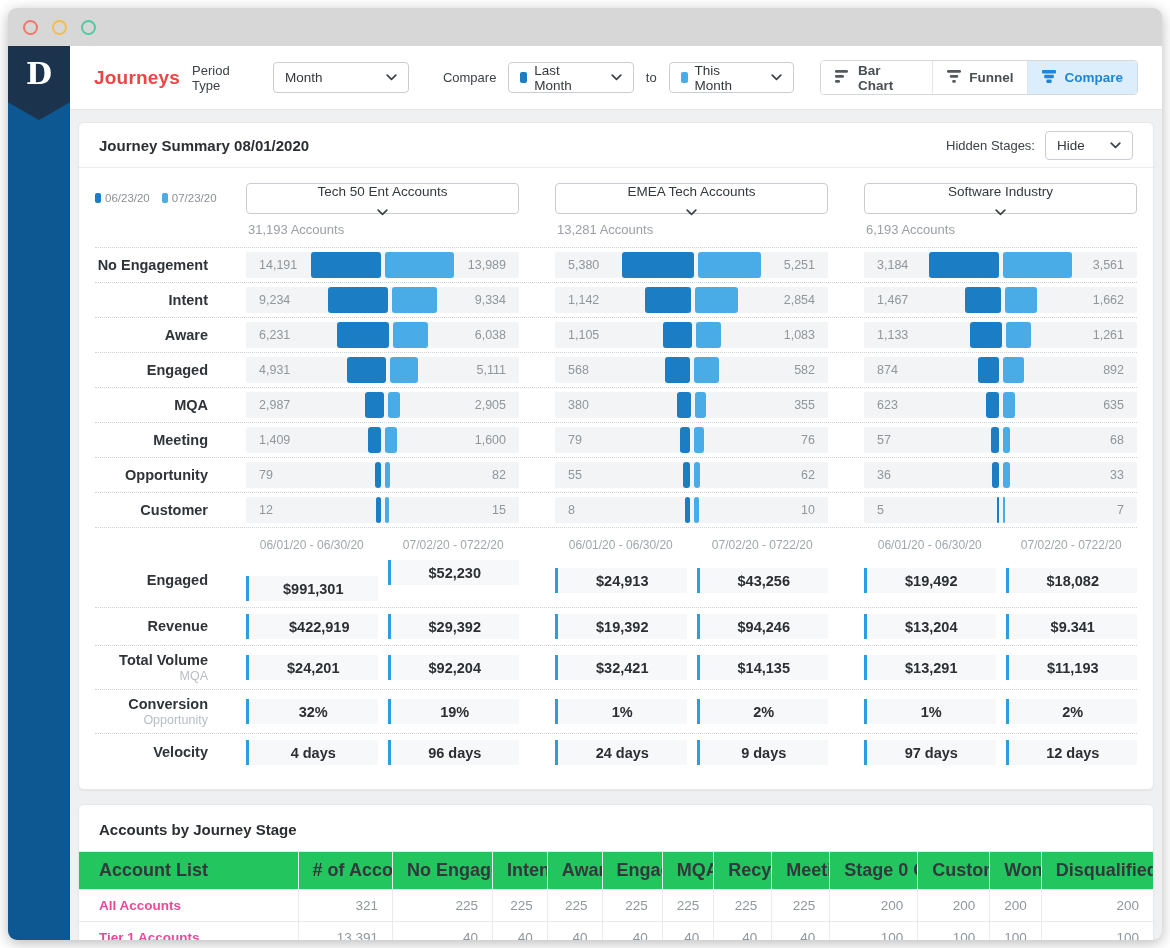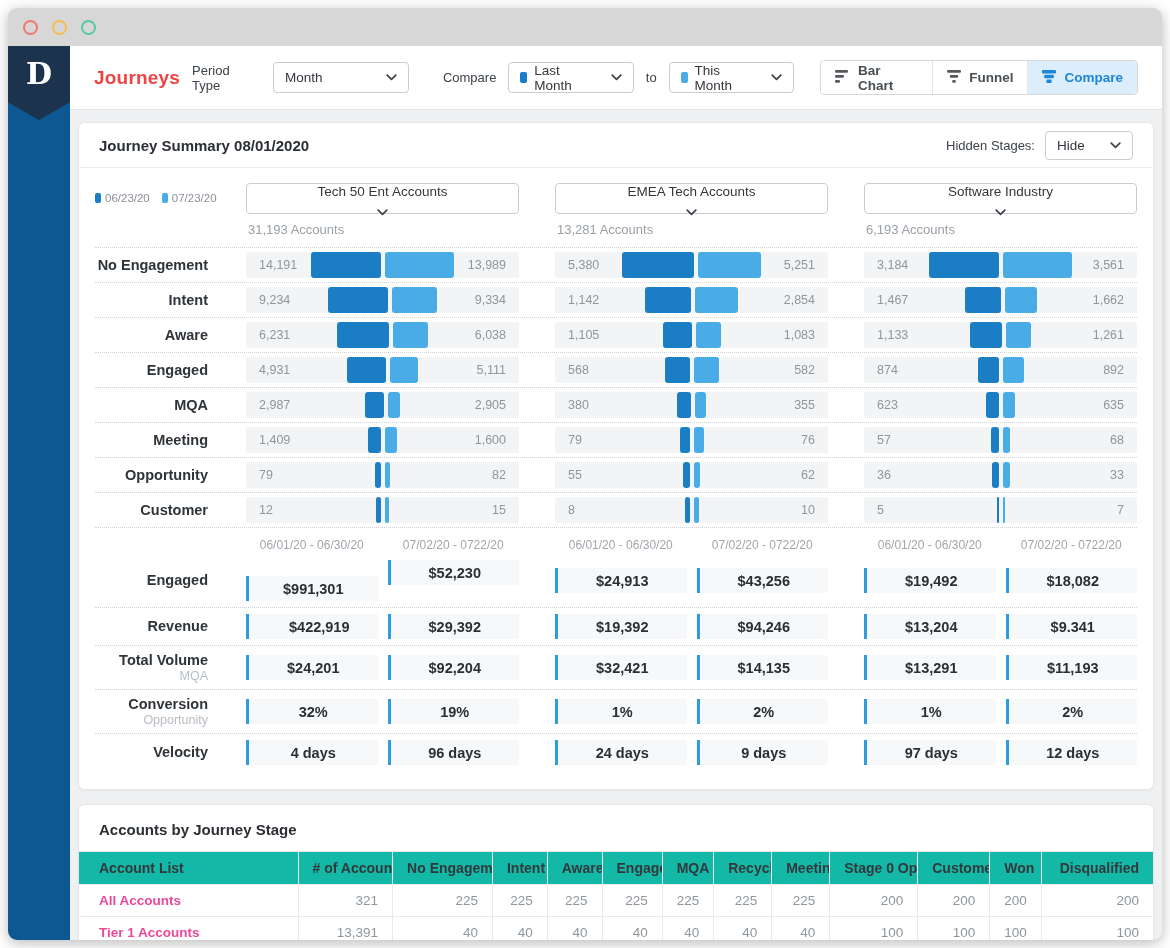--- a/index.html
+++ b/index.html
@@ -76,21 +76,21 @@
   .metric-label .ml-sub { font-size:12.5px; color:#b7bdc3; }
   .metric-cells { display:grid; grid-template-columns:1fr 1fr; column-gap:10px; }
   .metric-cell { background:#f7f8f9; border-left:3px solid #2e9ddd; height:25px; display:flex; align-items:center;
                  justify-content:center; font-size:14.5px; font-weight:700; color:#2b2f33; }
   
   .table-card { margin-top:14px; }
   .table-card h2 { font-size:15px; font-weight:700; color:#2b2f33; padding:16px 20px 13px; }
   .tbl-wrap { border-top:1px solid #e5e7e9; }
   table { width:100%; border-collapse:collapse; border:1px hidden; table-layout:fixed; }
   th,td { border:1px solid #e8eaec; padding:8px 14px; text-align:right; white-space:nowrap; overflow:hidden; }
-  thead th { background:#14b8a6; font-size:14px; font-weight:700; color:#33383d; }
+  thead th { background:#22c55e; font-size:18px; font-weight:700; color:#33383d; }
   tbody td { font-size:13.5px; color:#8f969c; background:#fff; }
   th.col-name, td.col-name { text-align:left; padding-left:20px; }
   td.col-name a { color:#ec4899; font-weight:700; text-decoration:none; font-size:13.5px; cursor:pointer; }
 </style>
 </head>
 <body>
 
 <div class="window">
   <div class="titlebar" id="titlebar">
       <span class="tl-circle" style="border-color: rgb(243, 118, 110);"></span>

